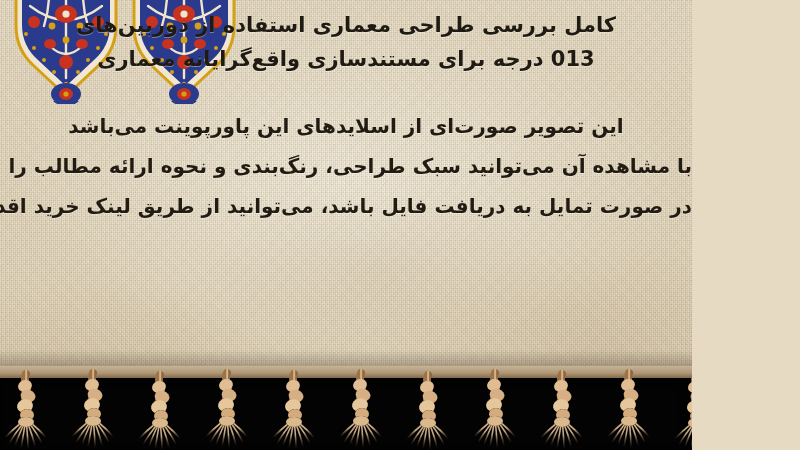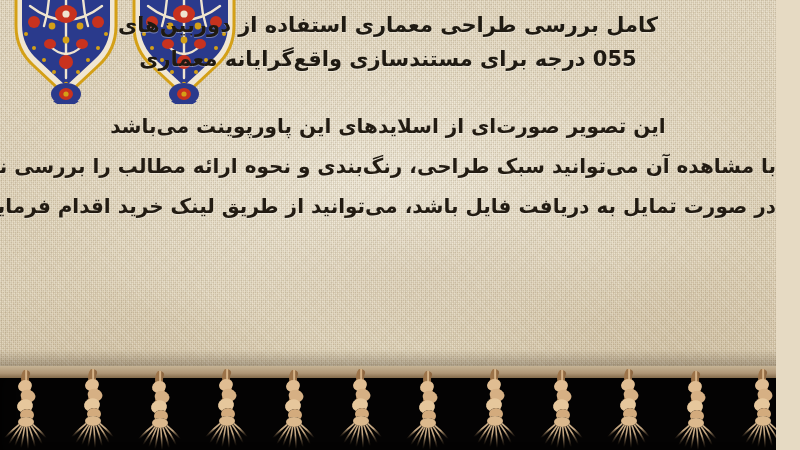--- a/index.html
+++ b/index.html
@@ -2,21 +2,21 @@
 <html><head>
 <meta charset="utf-8">
 <style>
   html,body{margin:0;padding:0;}
   body{
     width:800px;height:450px;overflow:hidden;
     font-family:"DejaVu Sans","Liberation Sans",sans-serif;
     background:#e6dac3;
   }
   #slide{
-    position:relative;width:776px;height:450px;overflow:hidden;
+    position:relative;width:692px;height:450px;overflow:hidden;
     background:
       
       radial-gradient(ellipse 70% 55% at 50% 40%, rgba(255,252,243,0.55) 0%, rgba(255,250,238,0.0) 70%),
       radial-gradient(ellipse 40% 30% at 12% 85%, rgba(176,150,112,0.22) 0%, rgba(176,150,112,0) 75%),
       radial-gradient(ellipse 45% 32% at 88% 78%, rgba(176,150,112,0.20) 0%, rgba(176,150,112,0) 75%),
       radial-gradient(ellipse 30% 22% at 55% 60%, rgba(168,140,100,0.14) 0%, rgba(168,140,100,0) 80%),
       linear-gradient(#e9dfc9,#e3d7bd);
   }
   
   #weave{
@@ -216,21 +216,21 @@
         <ellipse cx="0" cy="20" rx="9" ry="7" fill="#2a3a8c"></ellipse>
         <ellipse cx="0" cy="20" rx="4" ry="3.4" fill="#c8321e"></ellipse>
         <ellipse cx="0" cy="34" rx="5" ry="4.4" fill="#9c2a18"></ellipse>
         <circle cx="0" cy="44" r="2.6" fill="#c8321e"></circle>
       </g>
     </svg>
   </div>
 
   <div id="text-layer">
     <div class="title-line" id="title-1">کامل بررسی طراحی معماری استفاده از دوربین‌های</div>
-    <div class="title-line" id="title-2">550 درجه برای مستندسازی واقع‌گرایانه معماری</div>
+    <div class="title-line" id="title-2">310 درجه برای مستندسازی واقع‌گرایانه معماری</div>
 
     <div class="body-line" id="body-1">این تصویر صورت‌ای از اسلایدهای این پاورپوینت می‌باشد</div>
     <div class="body-line" id="body-2">با مشاهده آن می‌توانید سبک طراحی، رنگ‌بندی و نحوه ارائه مطالب را بررسی نمایید</div>
     <div class="body-line" id="body-3">در صورت تمایل به دریافت فایل باشد، می‌توانید از طریق لینک خرید اقدام فرمایید</div>
   </div>
 
   <div id="band-shadow"></div>
   <div id="fringe-band">
     <div id="fringe-top-edge"></div>
     <svg width="800" height="84" viewBox="0 0 800 84" style="position:absolute;left:0;top:0" aria-hidden="true">

